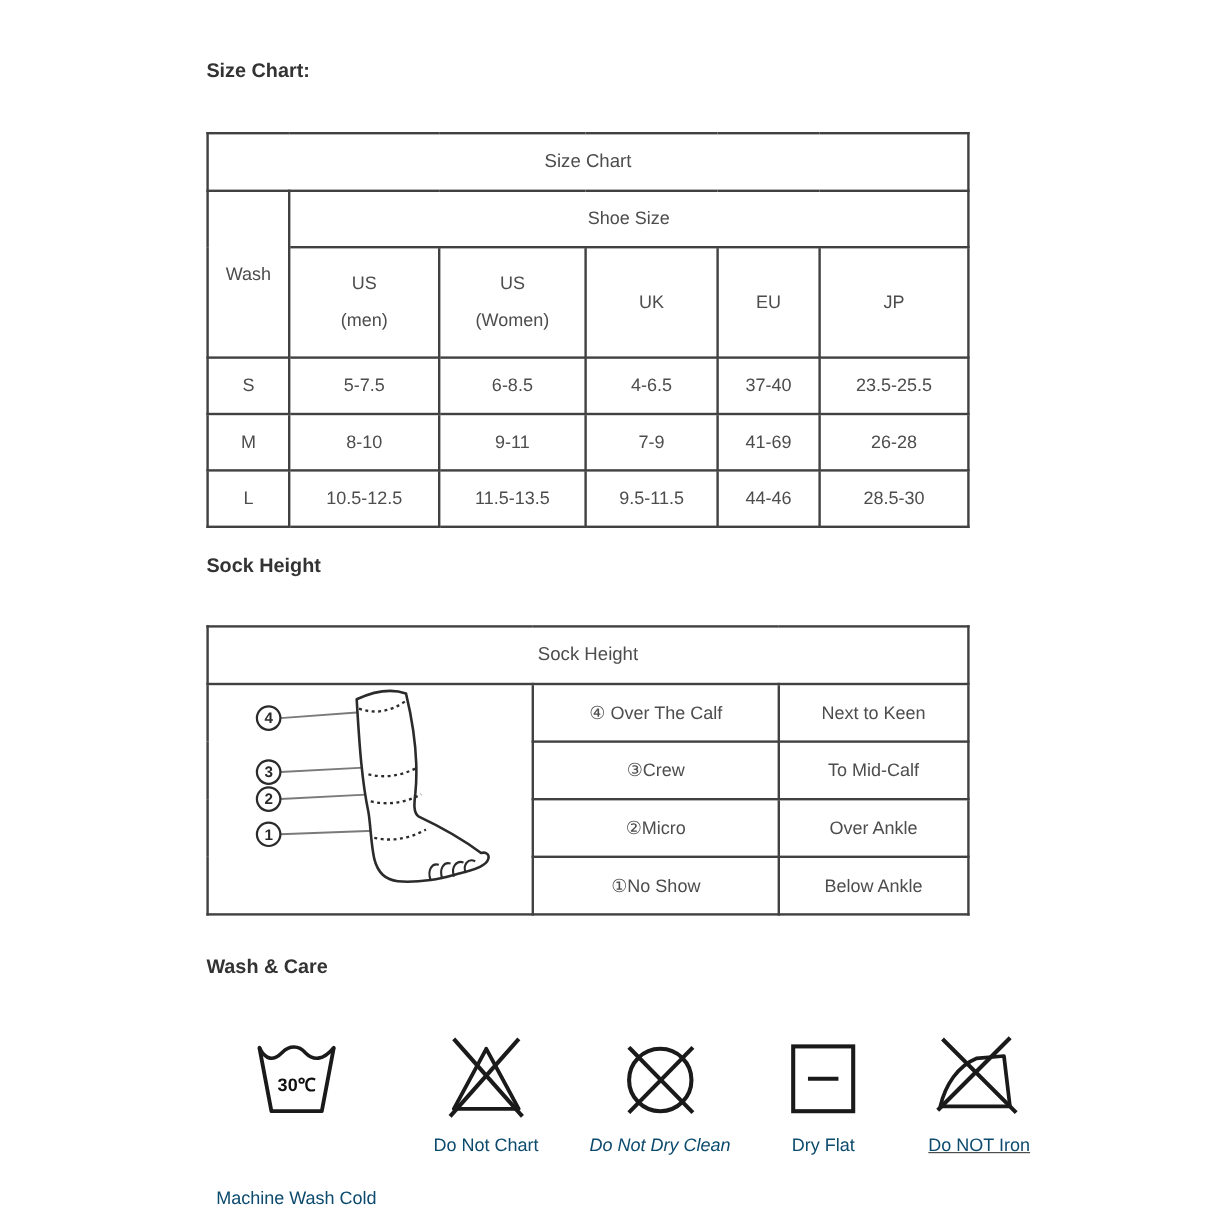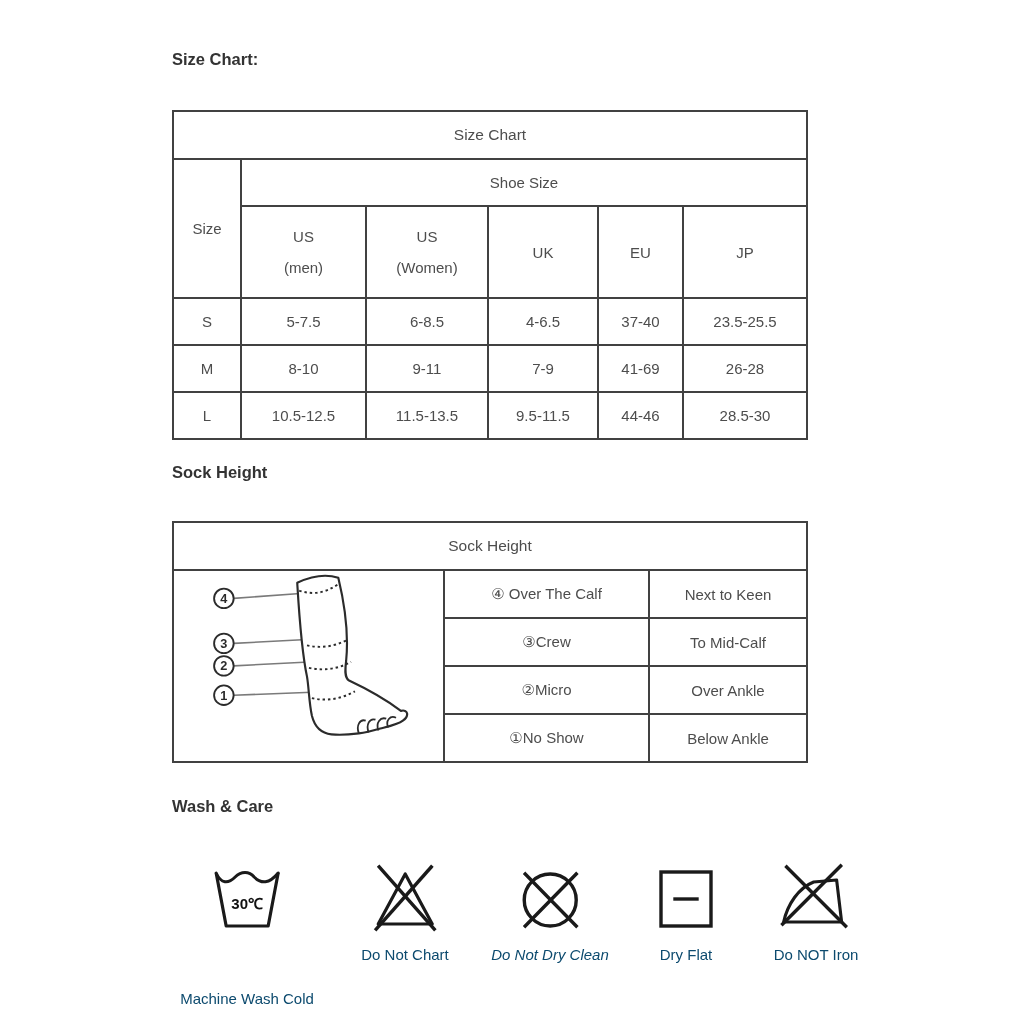--- a/index.html
+++ b/index.html
@@ -43,21 +43,21 @@
         <col style="width:122px">
       <col style="width:110px">
         <col style="width:85px">
         <col style="width:124px">
     </colgroup>
     <tbody>
         <tr style="height:42px">
       <td colspan="6" class="tbl-title">Size Chart</td>
     </tr>
     <tr style="height:46px">
-      <td rowspan="2">Size</td>
+      <td rowspan="2">Wash</td>
       <td colspan="5">Shoe Size</td>
     </tr>
     <tr style="height:80px">
       <td>
         <span class="hdr-line">US</span>
         <span class="hdr-line">(men)</span>
       </td>
       <td>
         <span class="hdr-line">US</span>
         <span class="hdr-line">(Women)</span>
@@ -197,21 +197,21 @@
     </div>
 
     <div class="wash-item" style="left:514px;">
       <svg class="wash-icon" viewBox="0 0 76 76">
         <rect x="13" y="11" width="50" height="54" fill="none" stroke="#1a1a1a" stroke-width="3.4"></rect>
         <line x1="27" y1="38" x2="49" y2="38" stroke="#1a1a1a" stroke-width="3.4" stroke-linecap="square"></line>
       </svg>
       <div class="wash-label">Dry Flat</div>
     </div>
 
-    <div class="wash-item" style="left:644px;">
+    <div class="wash-item" style="left:644px;text-decoration:underline;">
       <svg class="wash-icon" viewBox="0 0 76 76">
         <path d="M6,61 L64,61 L59,19 L36,21 C21,27 10,43 6,61 Z" fill="none" stroke="#1a1a1a" stroke-width="3.1" stroke-linejoin="round"></path>
         <line x1="9" y1="6" x2="68" y2="65" stroke="#1a1a1a" stroke-width="3.4" stroke-linecap="square"></line>
         <line x1="63" y1="5" x2="5" y2="63" stroke="#1a1a1a" stroke-width="3.4" stroke-linecap="square"></line>
       </svg>
       <div class="wash-label">Do NOT Iron</div>
     </div>
 
   </div>
 </div>

